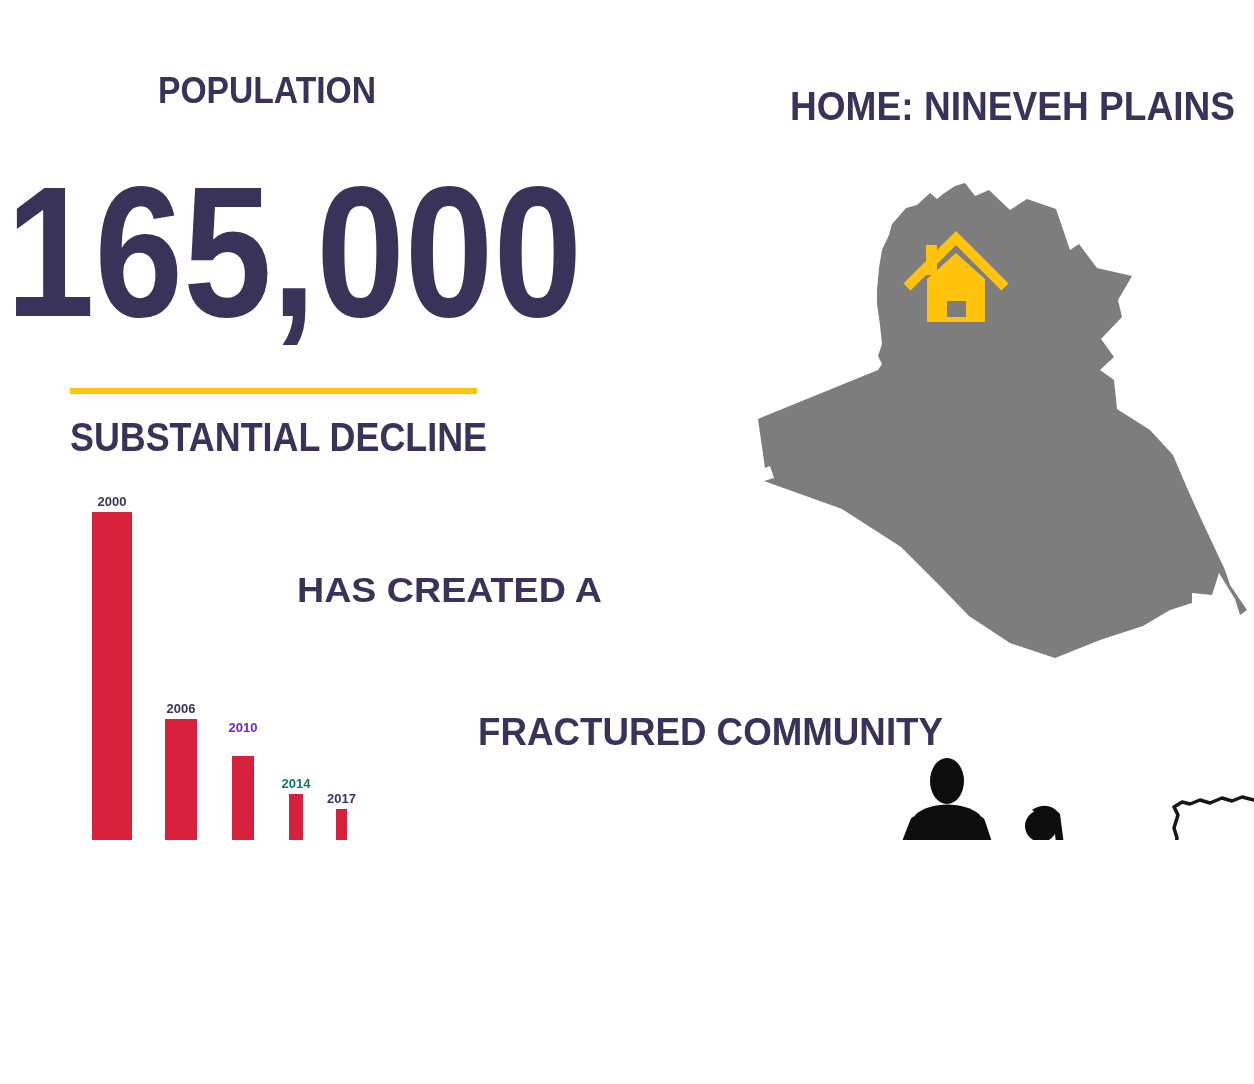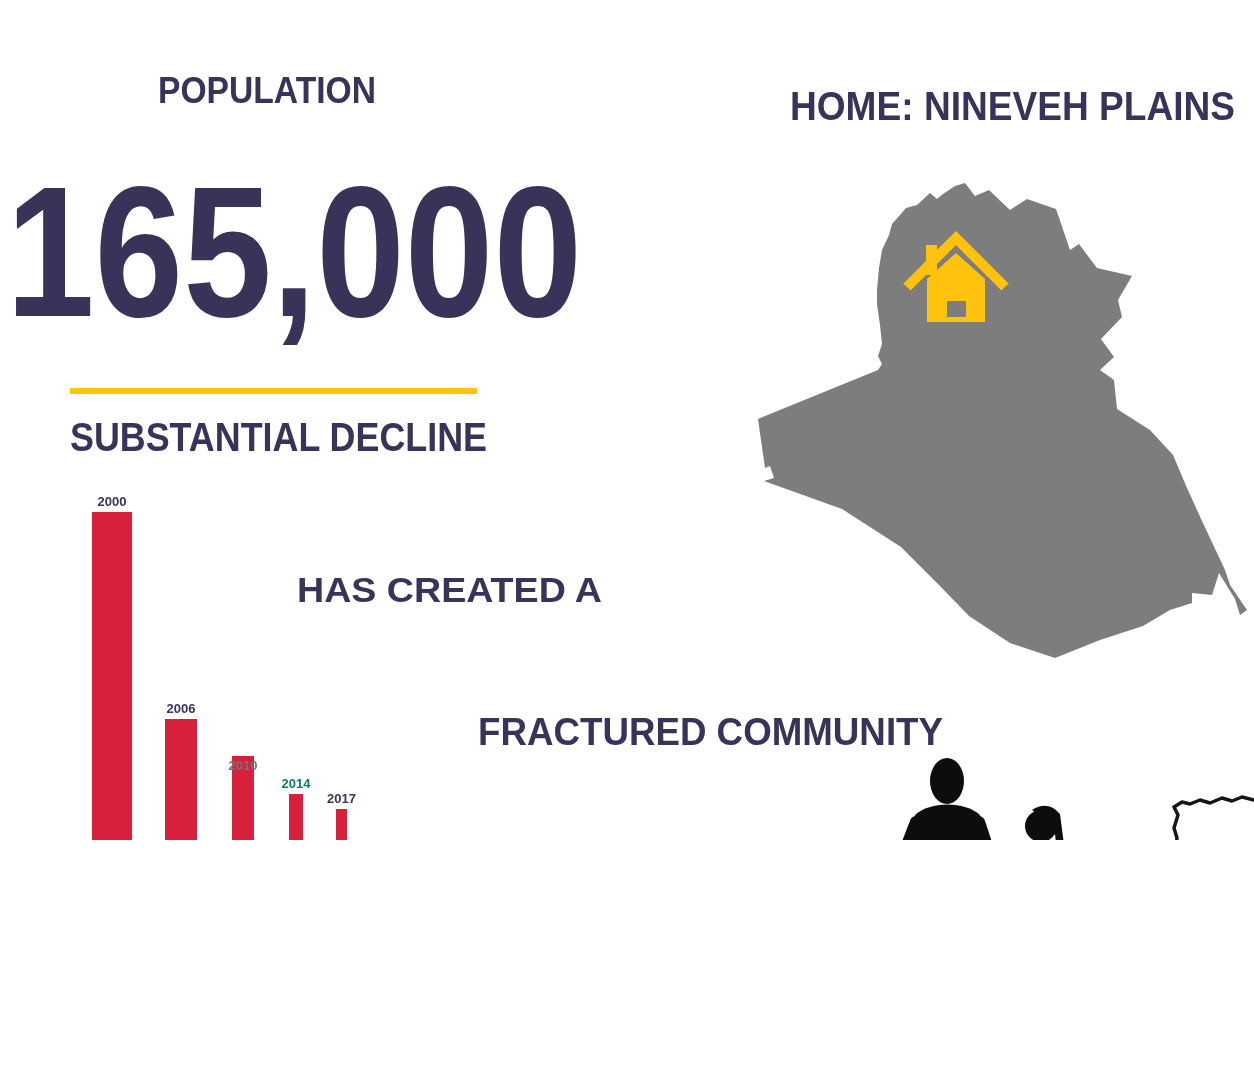--- a/index.html
+++ b/index.html
@@ -45,21 +45,21 @@
   <svg class="abs" style="left:68px;top:412px;" width="428" height="48">
     <text x="2" y="39" font-size="41" textLength="417" lengthAdjust="spacingAndGlyphs">SUBSTANTIAL DECLINE</text>
   </svg>
 
   <div id="chart-area" class="abs" style="left:0;top:0;width:520px;height:900px;">
       <div class="bar" style="left: 92px; top: 512px; width: 40px; height: 332px; background: rgb(214, 32, 60);"></div>
       <div class="bar-label" style="left: 112px; top: 494px; color: rgb(58, 51, 89);">2000</div>
       <div class="bar" style="left: 165px; top: 719px; width: 32px; height: 125px; background: rgb(214, 32, 60);"></div>
       <div class="bar-label" style="left: 181px; top: 701px; color: rgb(58, 51, 89); text-align: right;">2006</div>
       <div class="bar" style="left: 232px; top: 756px; width: 22px; height: 88px; background: rgb(214, 32, 60);"></div>
-      <div class="bar-label" style="left: 243px; top: 758px; color: #737373;">2010</div>
+      <div class="bar-label" style="left: 243px; top: 720px; color: #6d28d9;">2010</div>
       <div class="bar" style="left: 289px; top: 794px; width: 14px; height: 50px; background: rgb(214, 32, 60);"></div>
       <div class="bar-label" style="left: 296px; top: 776px; color: #0f766e;">2014</div>
       <div class="bar" style="left: 336px; top: 809px; width: 11px; height: 35px; background: rgb(214, 32, 60);"></div>
       <div class="bar-label" style="left: 341.5px; top: 791px; color: rgb(58, 51, 89);">2017</div>
     </div>
 
   <svg class="abs" style="left:295px;top:565px;" width="314" height="48">
     <text x="2" y="37" font-size="35" textLength="305" lengthAdjust="spacingAndGlyphs">HAS CREATED A</text>
   </svg>
 

